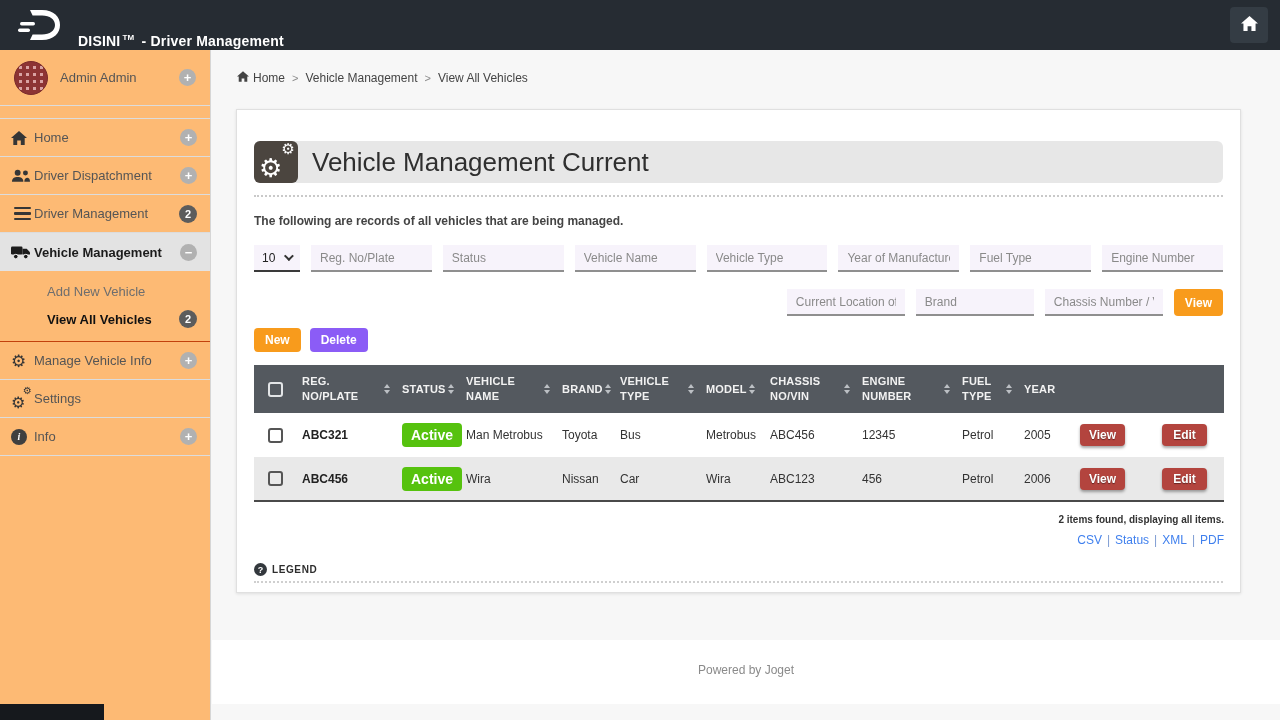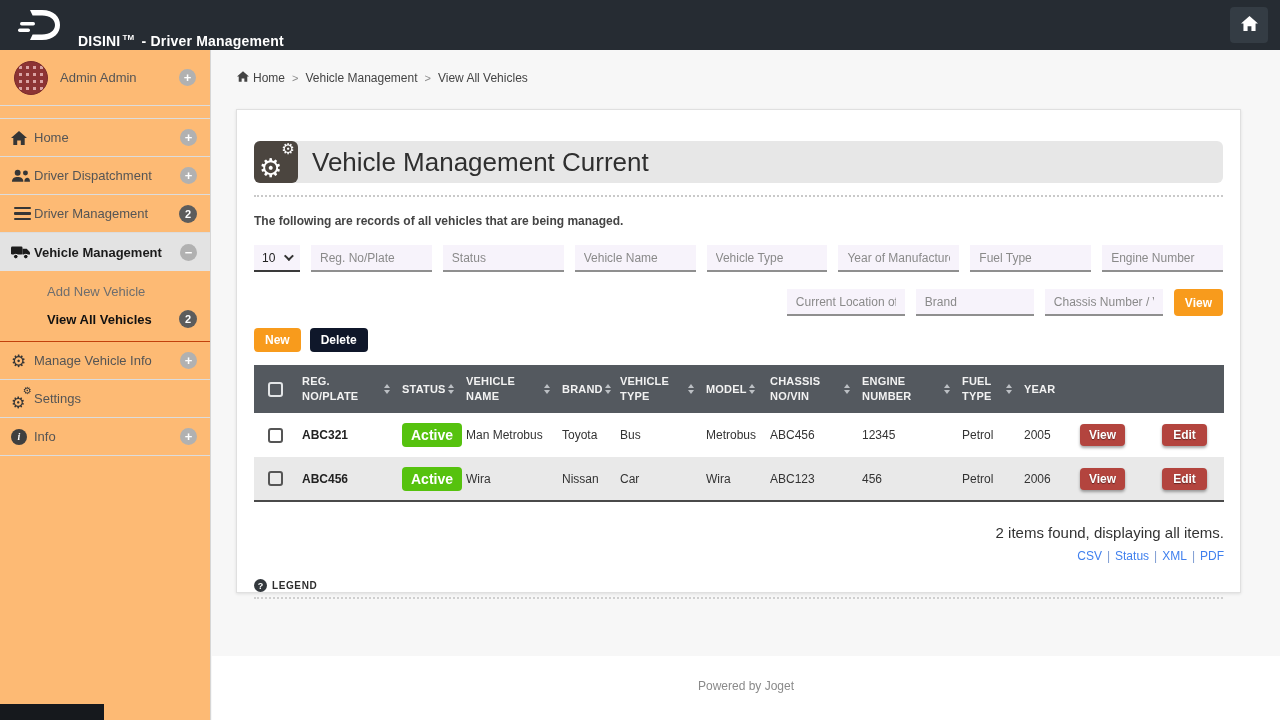--- a/index.html
+++ b/index.html
@@ -102,32 +102,32 @@
   .cb { appearance:none; -webkit-appearance:none; width:15px; height:15px; border:2px solid #555;
         border-radius:3px; background:transparent; cursor:pointer; vertical-align:middle; }
   thead .cb { border-color:#e3e5e7; }
   td.bold { font-weight:bold; color:#222; }
   .badge-active { display:inline-block; padding:4px 9px; border-radius:4px; color:#fff; font-size:14px; font-weight:bold; }
   td.col-actions { }
   .actions-wrap { display:flex; justify-content:flex-end; gap:37px; padding-right:11px; }
   .btn-action { width:57px; height:22px; border-radius:4px; box-shadow:0 2px 3px rgba(0,0,0,.35);
                 text-shadow:0 1px 1px rgba(0,0,0,.45); font-size:12px; }
 
-  .tbl-summary { width:970px; margin-top:22px; text-align:right; font-size:15px; color:#333; }
+  .tbl-summary { width:970px; margin-top:12px; text-align:right; font-size:10px; color:#333;font-weight:bold; }
   .export-links { width:970px; margin-top:8px; text-align:right; font-size:12px; }
   .export-links a { color:#4080ee; text-decoration:none; cursor:pointer; }
   .export-links .pipe { color:#7d9bd2; margin:0 5px; }
 
   .legend-row { margin-top:16px; border-bottom:2px dotted #cfcfcf; padding-bottom:5px;
                 display:flex; align-items:center; gap:5px; }
   .legend-ico { width:13px; height:13px; border-radius:50%; background:#33383d; color:#fff; font-size:9px;
                 font-weight:bold; display:flex; align-items:center; justify-content:center; }
   .legend-label { font-size:10px; font-weight:bold; color:#2e2e2e; letter-spacing:.6px; }
 
-  .page-footer { position:absolute; left:0; bottom:0; width:1068px; height:64px; background:#fff; }
+  .page-footer { position:absolute; left:0; bottom:16px; width:1068px; height:64px; background:#fff; }
   .page-footer .ptext { text-align:center; margin-top:23px; font-size:12px; color:#8a8a8a; }
 
   .statusbar { position:absolute; left:0; bottom:0; width:104px; height:16px; background:#16191d; z-index:40; }
 </style>
 </head>
 <body>
 
 <header class="navbar">
   <div class="logo">
     <svg width="44" height="32" viewBox="0 0 44 32">
@@ -286,21 +286,21 @@
 
     <div class="filter-row2">
       <input class="f-input fixed" placeholder="Current Location of Vehic" style="">
       <input class="f-input fixed" placeholder="Brand" style="">
       <input class="f-input fixed" placeholder="Chassis Number / VIN" style="">
       <button class="btn btn-show" style="background:#f89b1c;">View</button>
     </div>
 
     <div class="toolbar">
       <button class="btn btn-new" style="background:#f89b1c;">New</button>
-      <button class="btn btn-delete" style="background:#0f172a;">Delete</button>
+      <button class="btn btn-delete" style="background:#8b5cf6;">Delete</button>
     </div>
 
     <table>
       <colgroup>
         <col style="width:42px">
           <col style="width:100px">
           <col style="width:64px">
           <col style="width:96px">
         <col style="width:58px">
           <col style="width:86px">

